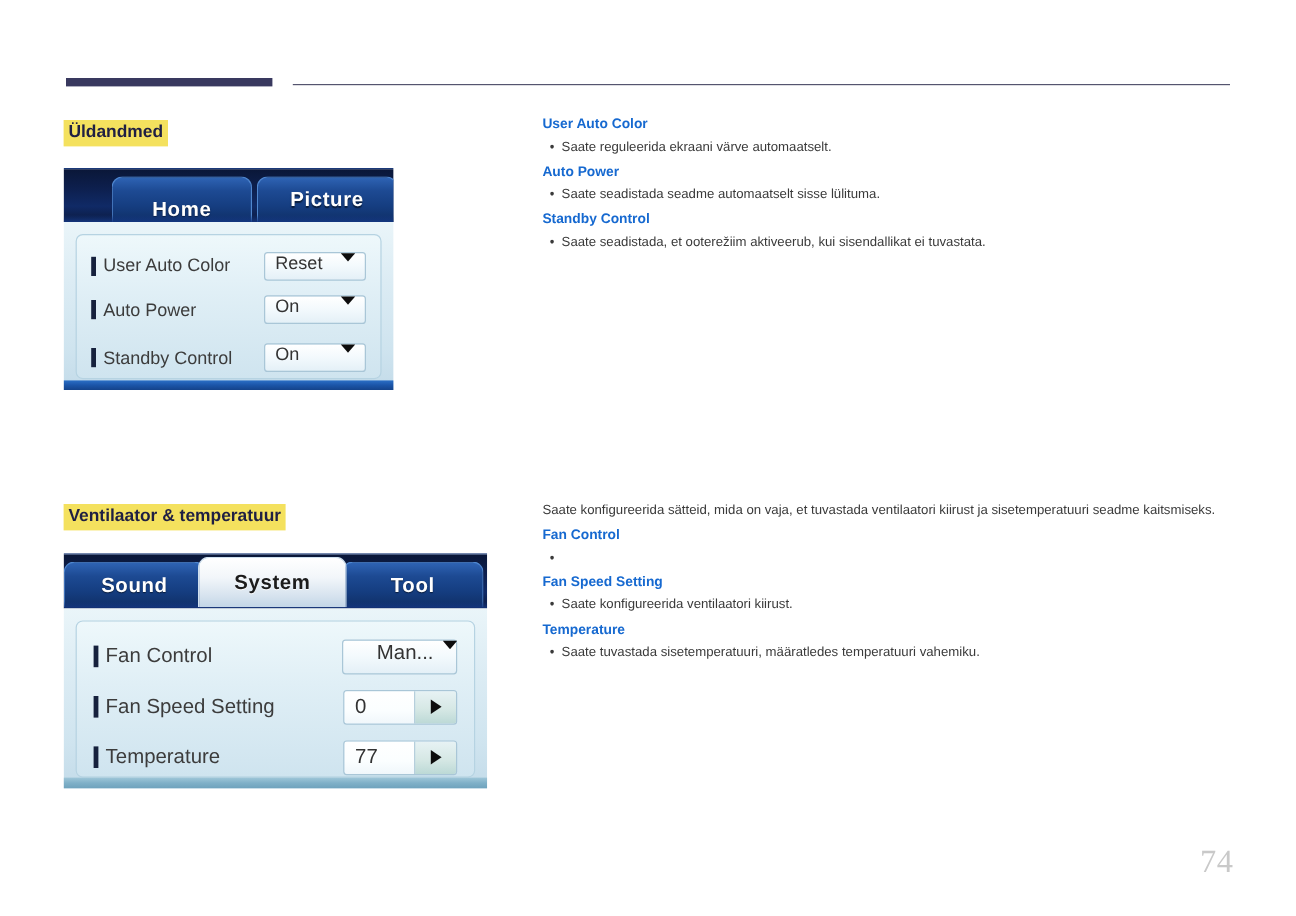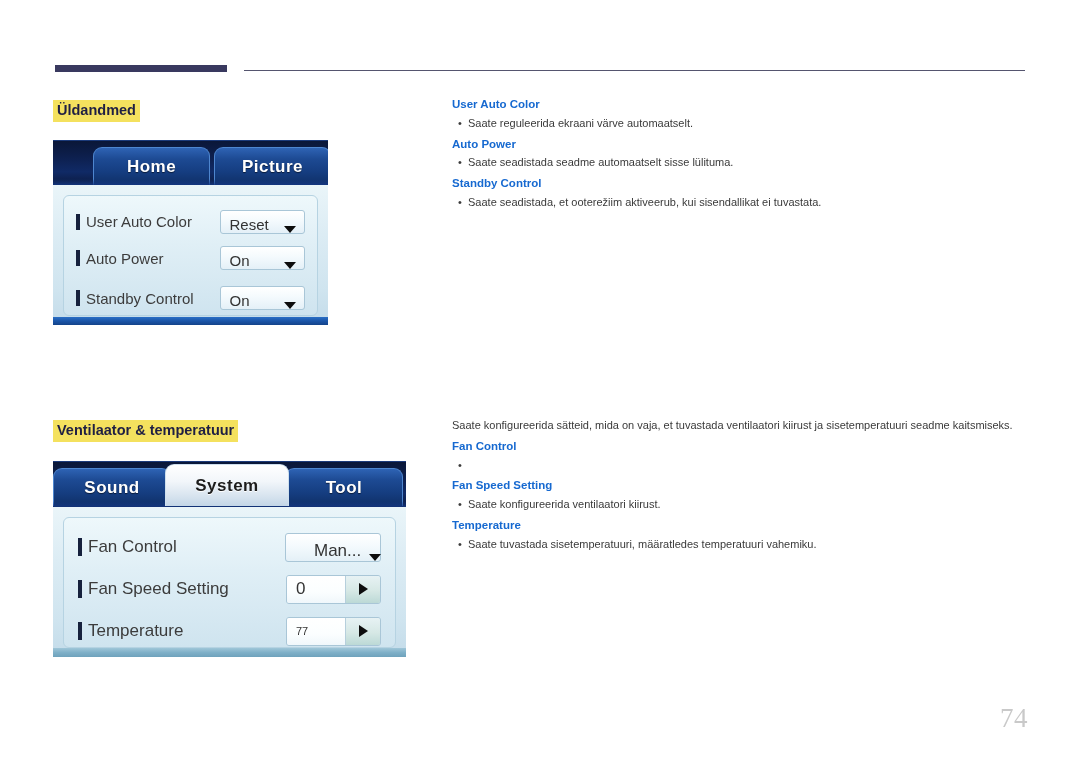--- a/index.html
+++ b/index.html
@@ -116,21 +116,21 @@
     background: linear-gradient(180deg,#2b6fc6 0%, #1b55a8 50%, #14438a 100%);
   }
   .osd-footer2 {
     position: absolute; left: 0; right: 0; bottom: 0;
     height: 9px;
     background: linear-gradient(180deg,#9fc6d8 0%, #7fb0c8 50%, #6ea2bc 100%);
   }
 
   
   .ctl-combo {
-    display: flex; align-items: flex-end; justify-content: space-between;
+    display: flex; align-items: flex-start; justify-content: space-between;
     background: linear-gradient(180deg,#ffffff 0%, #f4fafd 45%, #e4f0f7 100%);
     border: 1px solid #a9c6d7;
     border-radius: 3px;
     box-sizing: border-box;
     padding: 0 8px;
     color: #333;
   }
   .ctl-combo .caret {
     width: 0; height: 0;
     border-left: 6px solid transparent;
@@ -224,21 +224,21 @@
 
 <div id="header-rule">
   <div class="thick"></div>
   <div class="thin"></div>
 </div>
 
 <div class="sec-heading" id="heading-uldandmed">Üldandmed</div>
 
 <div class="osd" id="osd-1" style="left:53px; top:140px; width:275px; height:185px;">
   <div class="osd-tabbar">
-    <div class="osd-tab inactive" style="left:40px; width:117px;">
+    <div class="osd-tab inactive" style="left:40px; width:117px;align-items:flex-end;">
       <span>Home</span>
     </div>
     <div class="osd-tab inactive" style="left:161px; width:117px;">
       <span>Picture</span>
     </div>
 
   </div>
   <div class="osd-body" style="height:141px;">
     <div class="osd-inner" style="height:121px;">
 
@@ -340,21 +340,21 @@
               <i class="tri"></i>
             </span>
         </span>
       </div>
 
       <div class="osd-row" style="height:42px;">
         <span class="osd-label" style="font-size:17px; width:210px;">
           <i class="osd-bar" style="height:18px;"></i>
           <span>Temperature</span>
         </span>
-        <span class="ctl-spin" style="width:96px; height:29px; font-size:11px;">
+        <span class="ctl-spin" style="width:96px; height:29px; font-size:17px;">
           <span class="val">77</span>
           <span class="btn">
               <i class="tri"></i>
             </span>
         </span>
       </div>
 
     </div>
   </div>
   <div class="osd-footer2"></div>

